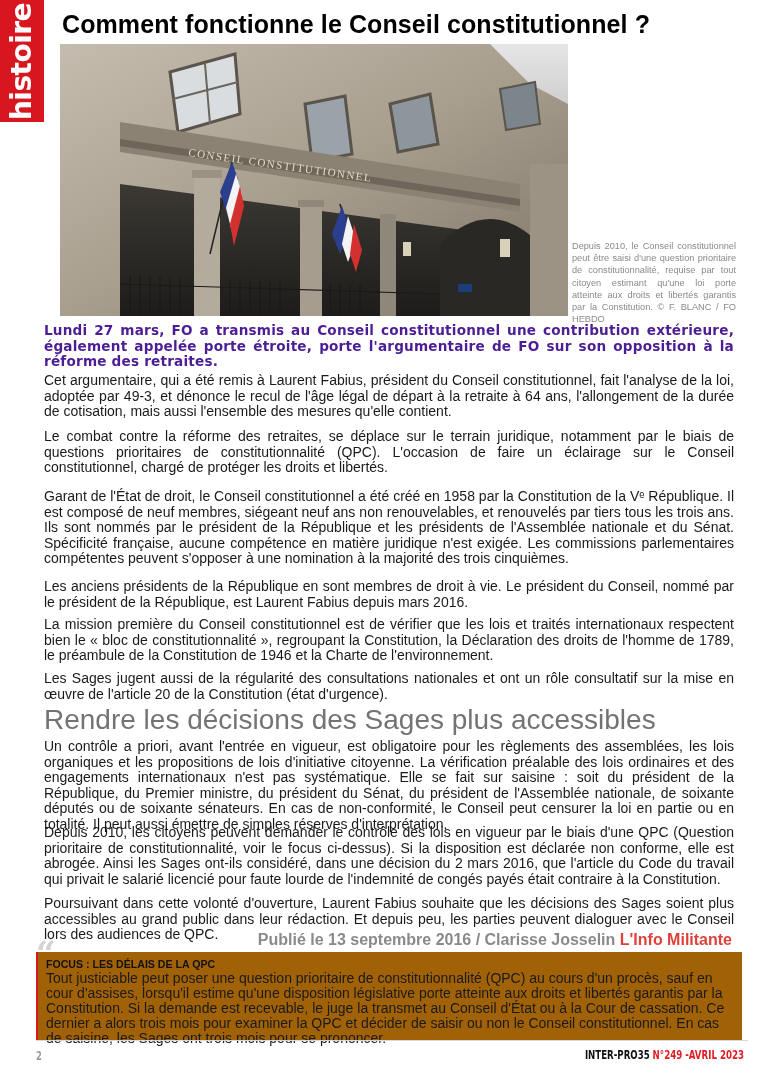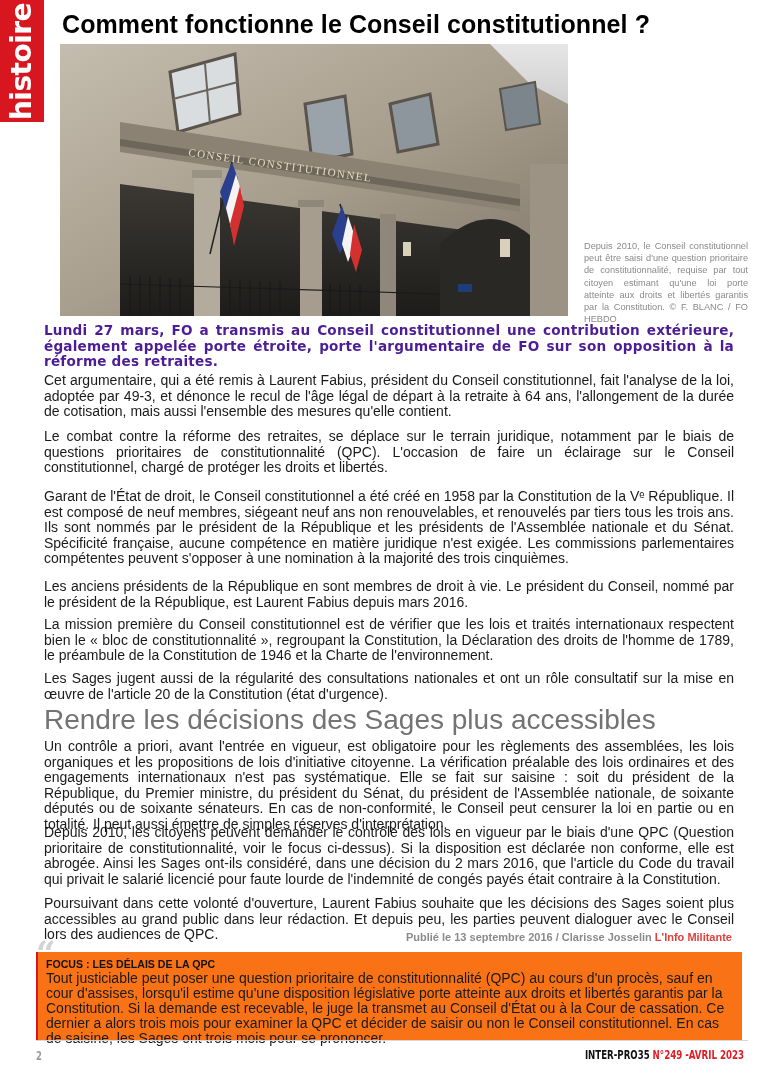--- a/index.html
+++ b/index.html
@@ -22,21 +22,21 @@
     font-size: 25px; color: #000; white-space: nowrap; letter-spacing: 0.1px;
   }
 
   .photo {
     position: absolute; left: 60px; top: 44px; width: 508px; height: 272px; overflow: hidden;
     background: linear-gradient(160deg, #b8b0a2 0%, #9c9284 30%, #6d655a 55%, #3a3630 80%, #2a2724 100%);
   }
   .photo svg { display: block; }
 
   .caption {
-    position: absolute; left: 584px; top: 240px; width: 164px;
+    position: absolute; left: 572px; top: 240px; width: 164px;
     font-size: 9.2px; line-height: 12.2px; color: #8a8a8a; text-align: justify;
   }
 
   .lede {
     position: absolute; left: 44px; top: 323px; width: 690px;
     font-family: "DejaVu Sans", sans-serif; font-weight: bold; font-size: 13.6px;
     line-height: 15.5px; color: #4c1d95; text-align: justify; letter-spacing: 0.2px;
   }
 
   .body-text {
@@ -46,33 +46,33 @@
   }
 
   .sub-title {
     position: absolute; left: 44px; top: 704px; width: 700px;
     font-family: "Liberation Sans", sans-serif; font-weight: normal; font-size: 28px;
     color: #737373; white-space: nowrap;
   }
 
   .byline {
     position: absolute; right: 26px; top: 931px;
-    font-family: "Liberation Sans", sans-serif; font-weight: bold; font-size: 11px;
+    font-family: "Liberation Sans", sans-serif; font-weight: bold; font-size: 16px;
     color: #8a8a8a; white-space: nowrap; margin-left: 32px;
   }
   .byline .source { color: #e0413a; }
 
   .quote-mark {
     position: absolute; left: 36px; top: 938px; font-family: "DejaVu Serif", serif;
     font-weight: bold; font-size: 34px; line-height: 30px; color: #d3d3d3;
   }
 
   .focus-box {
     position: absolute; left: 36px; top: 952px; width: 706px; height: 88px;
-    background: #f97316; border-left: 2px solid #d7161f; padding: 6px 8px 0 8px;
+    background: #a16207; border-left: 2px solid #d7161f; padding: 6px 8px 0 8px;
   }
   .focus-title {
     font-family: "Liberation Sans", sans-serif; font-weight: bold; font-size: 10.6px;
     color: #111; line-height: 13px;
   }
   .focus-text {
     font-family: "Liberation Sans", sans-serif; font-size: 14px; line-height: 15px;
     color: #1a1a1a;
   }
 

